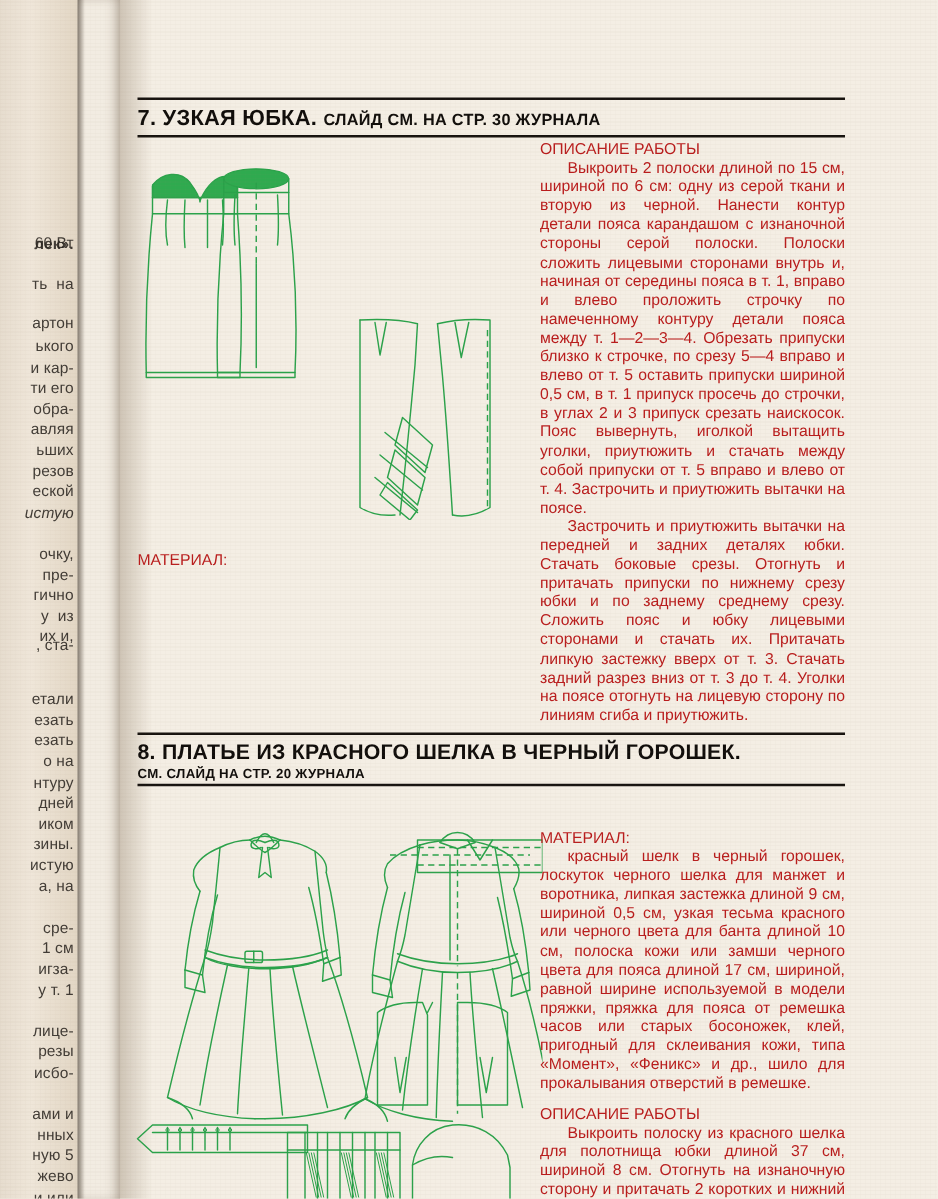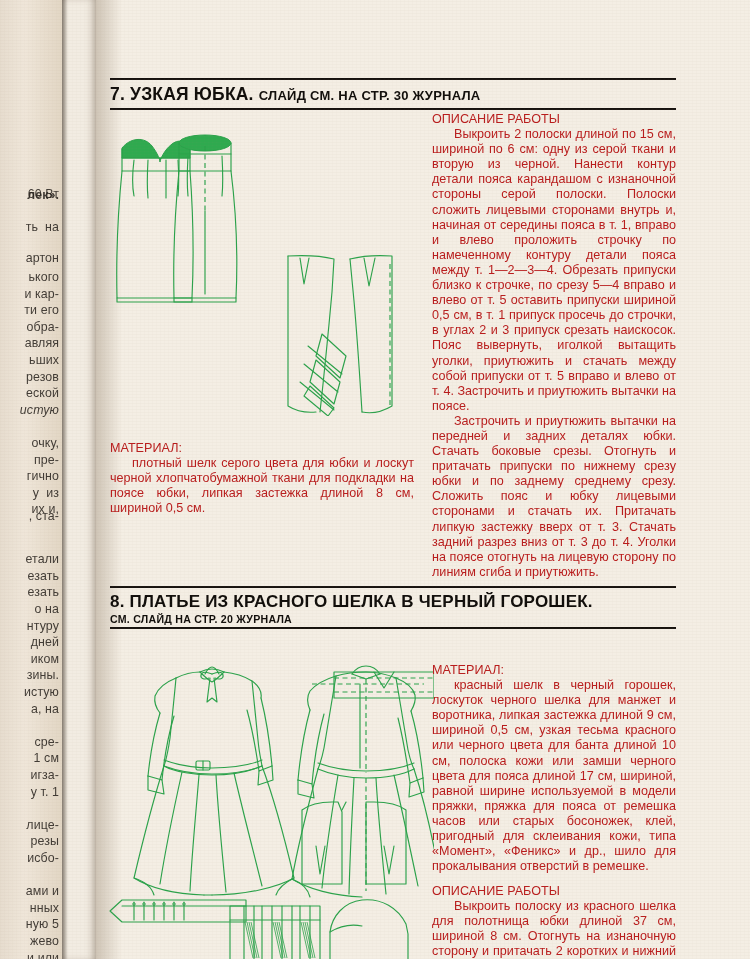--- a/index.html
+++ b/index.html
@@ -186,21 +186,20 @@
       <path class="g" d="M194 248 L228 276"></path>
       <path class="g" d="M190 266 L224 294"></path>
       <path class="g" d="M212 218 L236 240 L230 262 L206 240 Z"></path>
       <path class="g" d="M206 244 L230 266 L224 288 L200 266 Z"></path>
       <path class="g" d="M200 270 L224 292 L218 300 L194 280 Z"></path>
     </svg>
   </div>
 
   <div class="col" style="position:absolute;left:110px;top:441px;width:304px;">
     <div class="h">МАТЕРИАЛ:</div>
-    <p>плотный шелк серого цвета для юбки и лоскут черной хлопчатобумажной ткани для подкладки на поясе юбки, липкая застежка длиной 8 см, шириной 0,5 см.</p>
   </div>
 
   <div class="col" style="position:absolute;left:432px;top:112px;width:244px;">
     <div class="h">ОПИСАНИЕ РАБОТЫ</div>
     <p>Выкроить 2 полоски длиной по 15 см, шириной по 6 см: одну из серой ткани и вторую из черной. Нанести контур детали пояса карандашом с изнаночной стороны серой полоски. Полоски сложить лицевыми сторонами внутрь и, начиная от середины пояса в т. 1, вправо и влево проложить строчку по намеченному контуру детали пояса между т. 1—2—3—4. Обрезать припуски близко к строчке, по срезу 5—4 вправо и влево от т. 5 оставить припуски шириной 0,5 см, в т. 1 припуск просечь до строчки, в углах 2 и 3 припуск срезать наискосок. Пояс вывернуть, иголкой вытащить уголки, приутюжить и стачать между собой припуски от т. 5 вправо и влево от т. 4. Застрочить и приутюжить вытачки на поясе.</p>
     <p>Застрочить и приутюжить вытачки на передней и задних деталях юбки. Стачать боковые срезы. Отогнуть и притачать припуски по нижнему срезу юбки и по заднему среднему срезу. Сложить пояс и юбку лицевыми сторонами и стачать их. Притачать липкую застежку вверх от т. 3. Стачать задний разрез вниз от т. 3 до т. 4. Уголки на поясе отогнуть на лицевую сторону по линиям сгиба и приутюжить.</p>
   </div>
 
   <div class="section" style="top:586px;">
     <div class="rule"></div>

